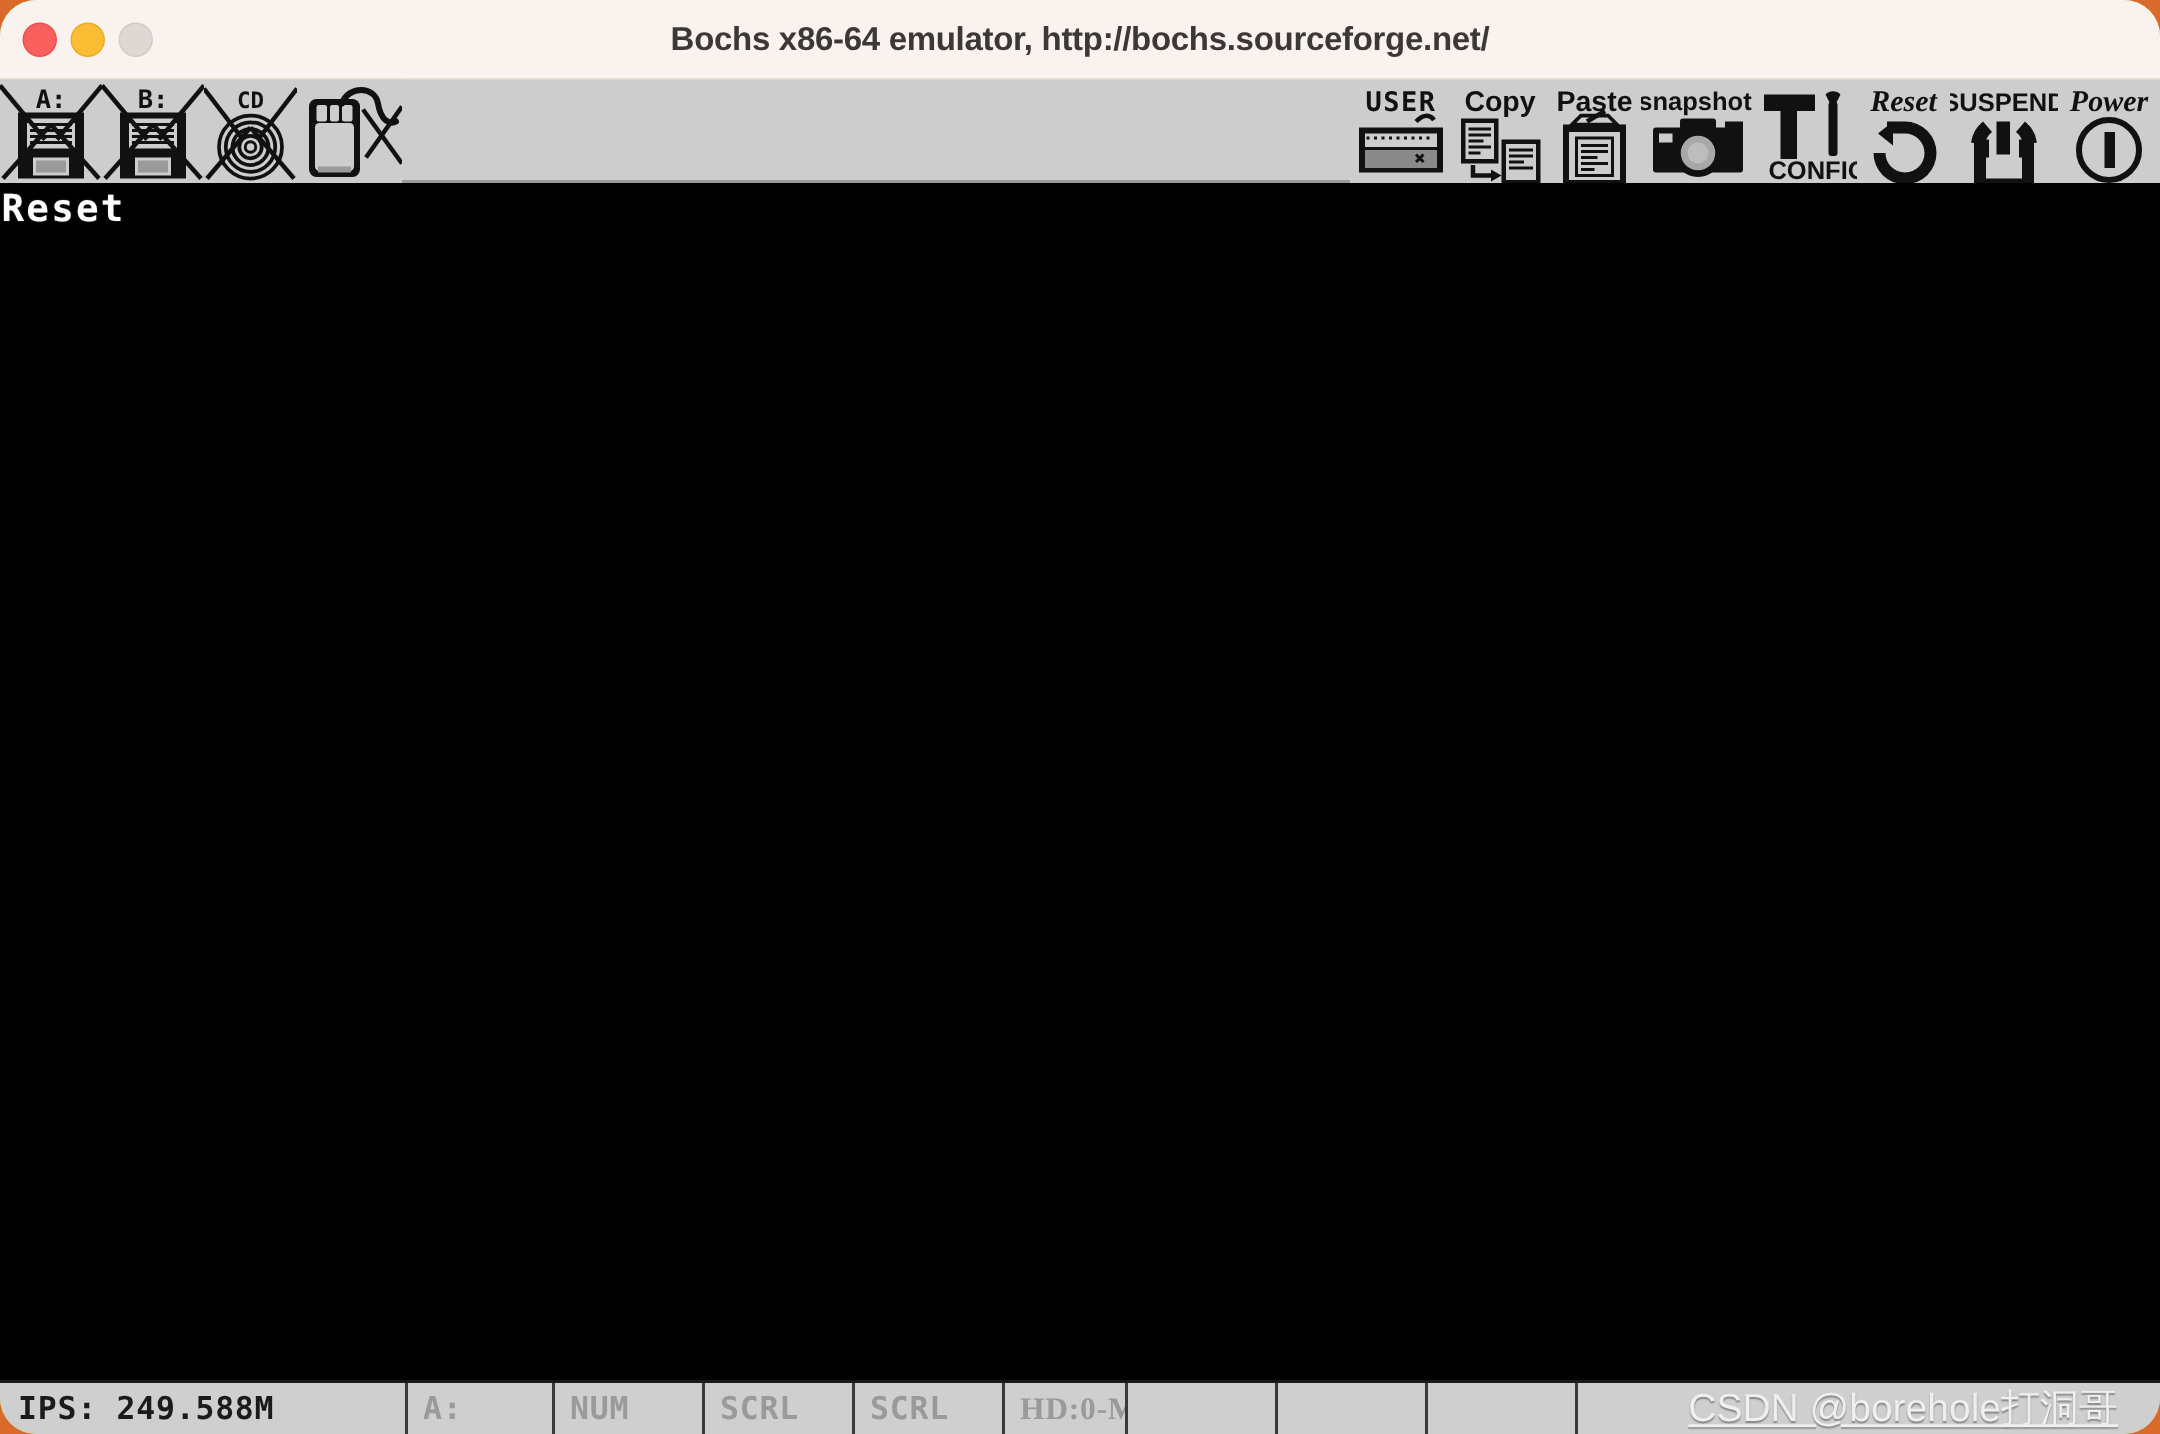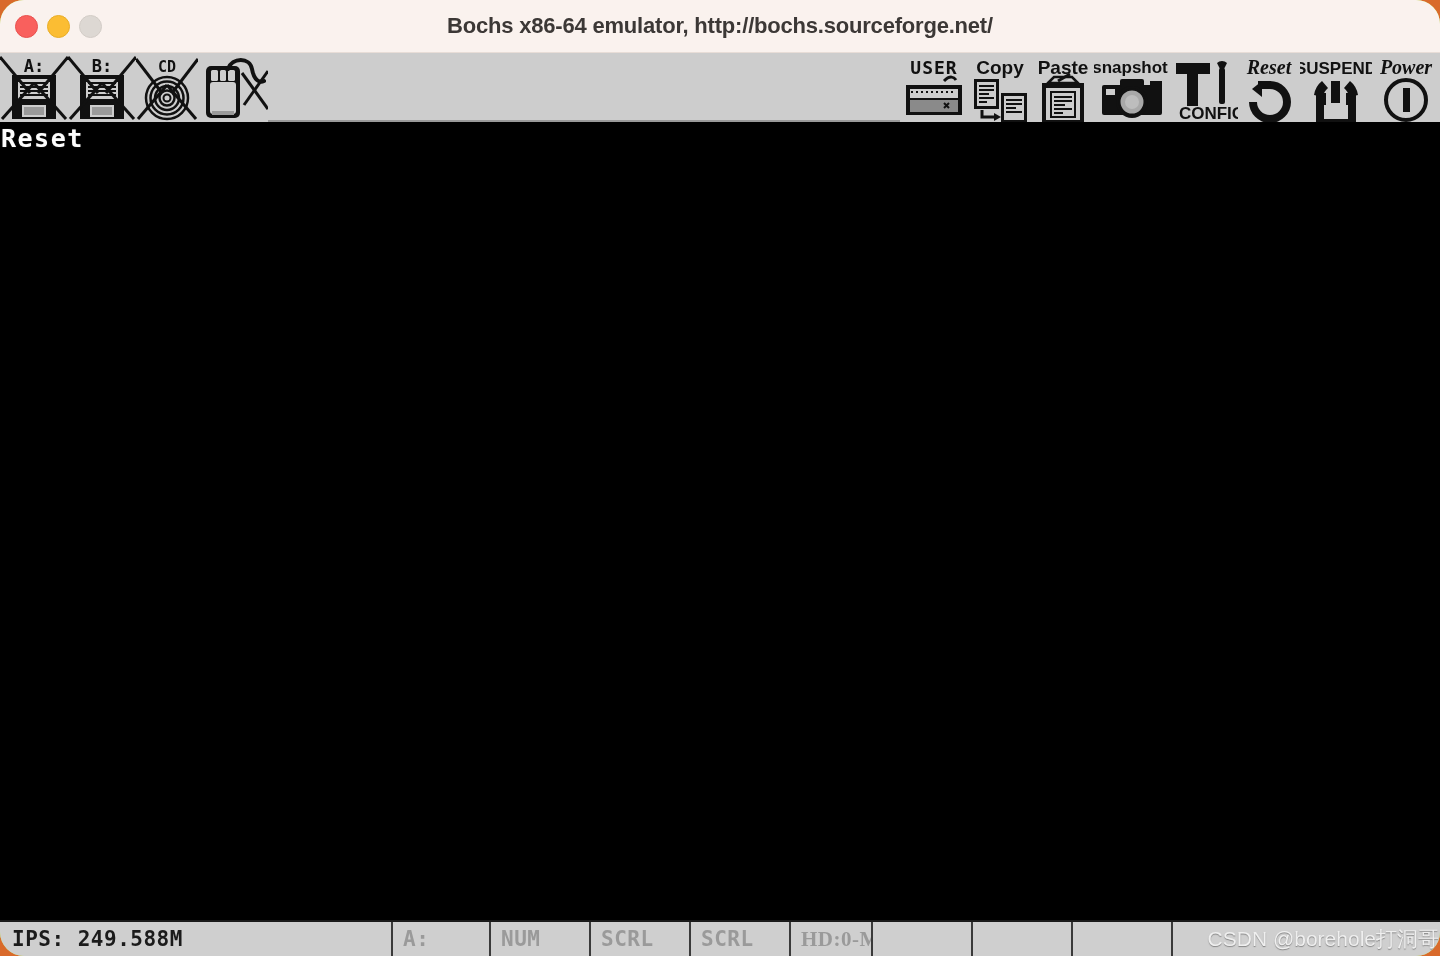--- a/index.html
+++ b/index.html
@@ -114,40 +114,41 @@
     display: flex;
     align-items: center;
     border-right: 2px solid #3a3a3a;
     font-size: 21px;
     font-weight: bold;
     letter-spacing: 0.5px;
     padding-left: 10px;
     overflow: hidden;
     white-space: nowrap;
   }
-  .sb-cell.ips      { width: 393px; color: #1b1b1b; padding-left: 12px; }
+  .sb-cell.ips      { width: 272px; color: #1b1b1b; padding-left: 12px; }
   .sb-cell.ind      { color: #9a9a9a; }
   .sb-cell.w-drive  { width: 98px; }
   .sb-cell.w-ind    { width: 100px; }
   .sb-cell.w-hd     { width: 82px; font-family: Liberation Serif, serif; }
   .sb-cell.w-blank  { width: 100px; }
   .sb-cell.last     { border-right: none; flex: 1; }
 
   #watermark {
     position: absolute;
-    right: 1px;
+    right: 28px;
     top: 50%;
     transform: translateY(-50%);
     font-family: "Liberation Sans", sans-serif;
-    font-size: 21px;
+    font-size: 26px;
     font-weight: normal;
     color: #efefef;
     text-shadow: 0 1px 1px rgba(120,120,120,0.85);
     pointer-events: none;
     white-space: nowrap;
+    text-decoration: underline;
   }
 </style>
 </head>
 <body>
 
 <div id="window">
 
   <div id="titlebar">
     <div id="traffic">
       <span class="light close"></span>

